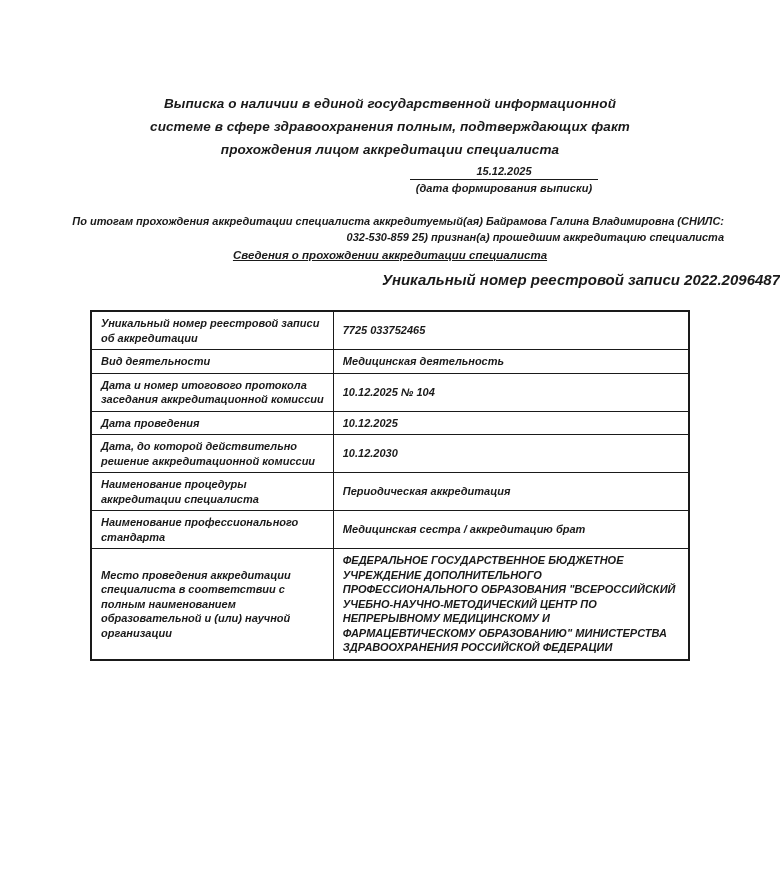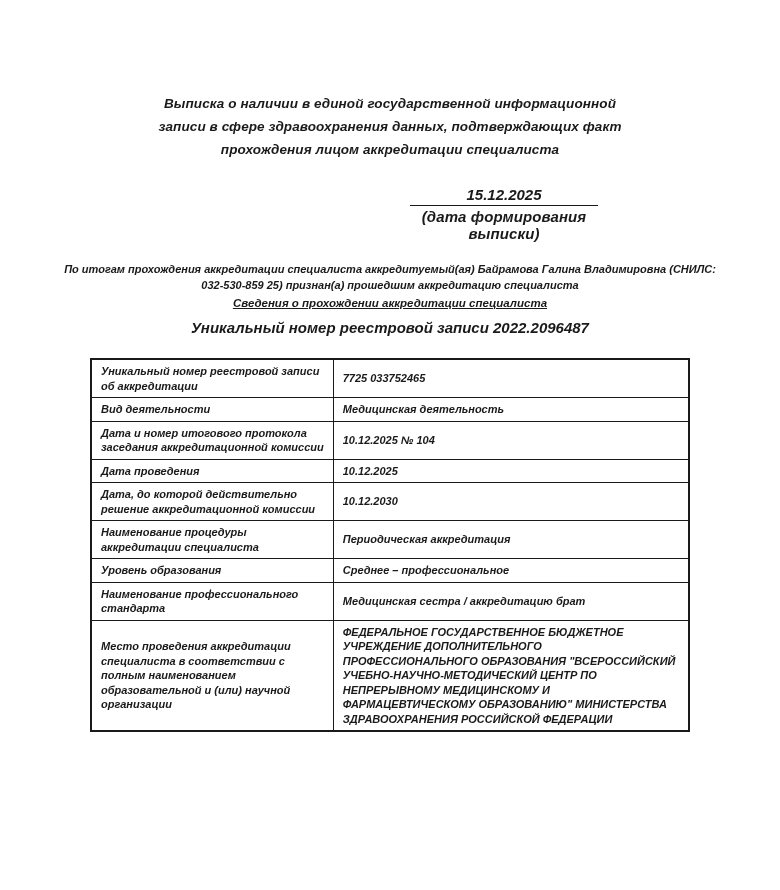--- a/index.html
+++ b/index.html
@@ -25,54 +25,54 @@
   .doc-title {
     text-align: center;
     font-size: 13.5px;
     font-weight: bold;
     font-style: italic;
     line-height: 23px;
     letter-spacing: 0.1px;
   }
   .date-block {
     width: 188px;
-    margin: 25px 182px 0 auto;
+    margin: 4px 182px 0 auto;
     text-align: center;
-    font-size: 15px;
+    font-size: 11px;
     font-weight: bold;
     font-style: italic;
   }
   .date-value {
     padding-bottom: 2px;
     border-bottom: 1.6px solid #1a1a1a;
   }
   .date-caption {
     padding-top: 2px;
     letter-spacing: 0.1px;
   }
   .intro {
     max-width: 668px;
     margin: 19px auto 0;
-    text-align: center;
+    text-align: right;
     font-size: 11px;
     font-weight: bold;
     font-style: italic;
     line-height: 16px;
   }
   .section-heading {
     margin-top: 4px;
     text-align: center;
     font-size: 11.5px;
     font-weight: bold;
     font-style: italic;
     text-decoration: underline;
   }
   .registry-heading {
     margin-top: 10px;
-    text-align: center;
+    text-align: right;
     font-size: 15px;
     font-weight: bold;
     font-style: italic;
   }
   .acc-table {
     width: 600px;
     margin: 22px 0 0 90px;
     border-collapse: collapse;
     border: 2px solid #1a1a1a;
   }
@@ -92,21 +92,21 @@
     width: 346px;
   }
 </style>
 </head>
 <body>
 
 <div class="page">
 
   <div class="doc-title">
     <div>Выписка о наличии в единой государственной информационной</div>
-    <div>записи в сфере здравоохранения данных, подтверждающих факт</div>
+    <div>системе в сфере здравоохранения полным, подтверждающих факт</div>
     <div>прохождения лицом аккредитации специалиста</div>
   </div>
 
   <div class="date-block">
     <div class="date-value">15.12.2025</div>
     <div class="date-caption">(дата формирования выписки)</div>
   </div>
 
   <p class="intro">По итогам прохождения аккредитации специалиста аккредитуемый(ая) Байрамова Галина Владимировна (СНИЛС: 032-530-859 25) признан(а) прошедшим аккредитацию специалиста</p>
 
@@ -134,24 +134,20 @@
         </tr>
         <tr>
           <td class="label-cell">Дата, до которой действительно решение аккредитационной комиссии</td>
           <td class="value-cell">10.12.2030</td>
         </tr>
         <tr>
           <td class="label-cell">Наименование процедуры аккредитации специалиста</td>
           <td class="value-cell">Периодическая аккредитация</td>
         </tr>
         <tr>
-          <td class="label-cell">Уровень образования</td>
-          <td class="value-cell">Среднее – профессиональное</td>
-        </tr>
-        <tr>
           <td class="label-cell">Наименование профессионального стандарта</td>
           <td class="value-cell">Медицинская сестра / аккредитацию брат</td>
         </tr>
         <tr>
           <td class="label-cell">Место проведения аккредитации специалиста в соответствии с полным наименованием образовательной и (или) научной организации</td>
           <td class="value-cell">ФЕДЕРАЛЬНОЕ ГОСУДАРСТВЕННОЕ БЮДЖЕТНОЕ УЧРЕЖДЕНИЕ ДОПОЛНИТЕЛЬНОГО ПРОФЕССИОНАЛЬНОГО ОБРАЗОВАНИЯ "ВСЕРОССИЙСКИЙ УЧЕБНО-НАУЧНО-МЕТОДИЧЕСКИЙ ЦЕНТР ПО НЕПРЕРЫВНОМУ МЕДИЦИНСКОМУ И ФАРМАЦЕВТИЧЕСКОМУ ОБРАЗОВАНИЮ" МИНИСТЕРСТВА ЗДРАВООХРАНЕНИЯ РОССИЙСКОЙ ФЕДЕРАЦИИ</td>
         </tr>
       </tbody>
   </table>
 

